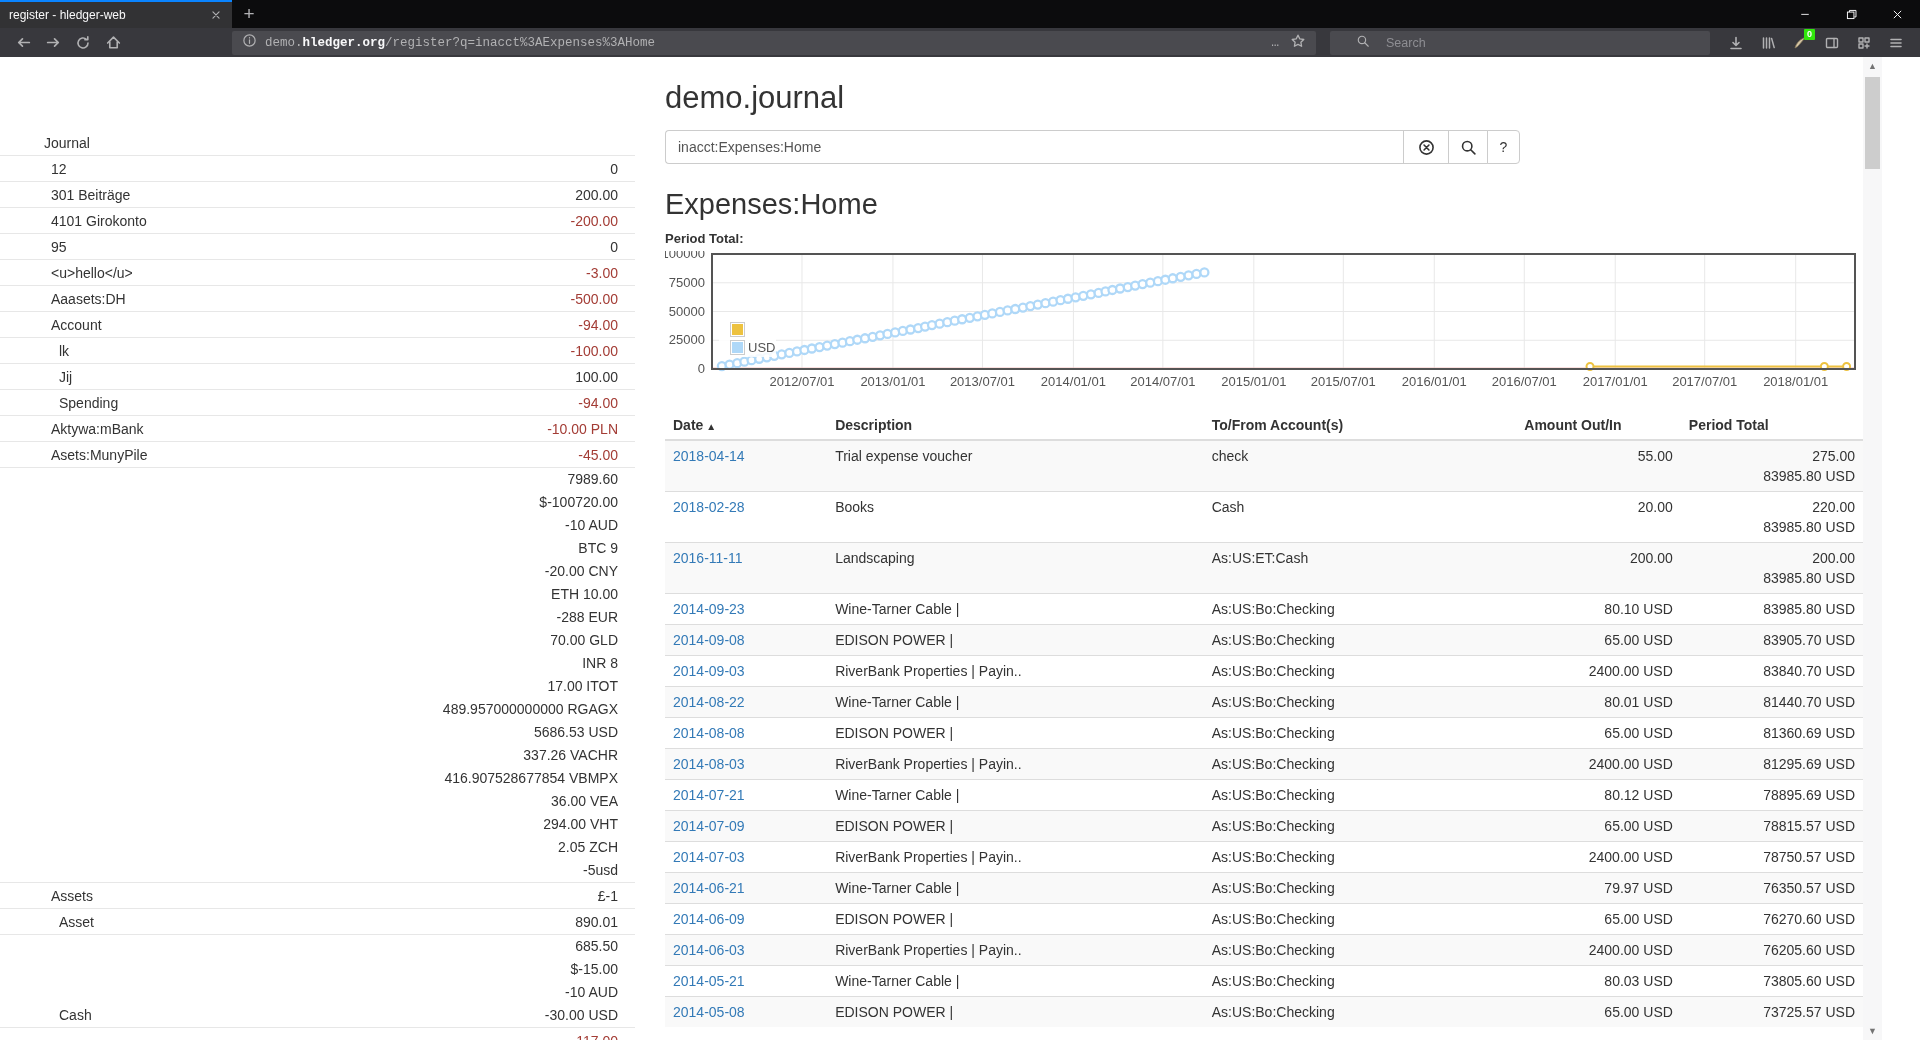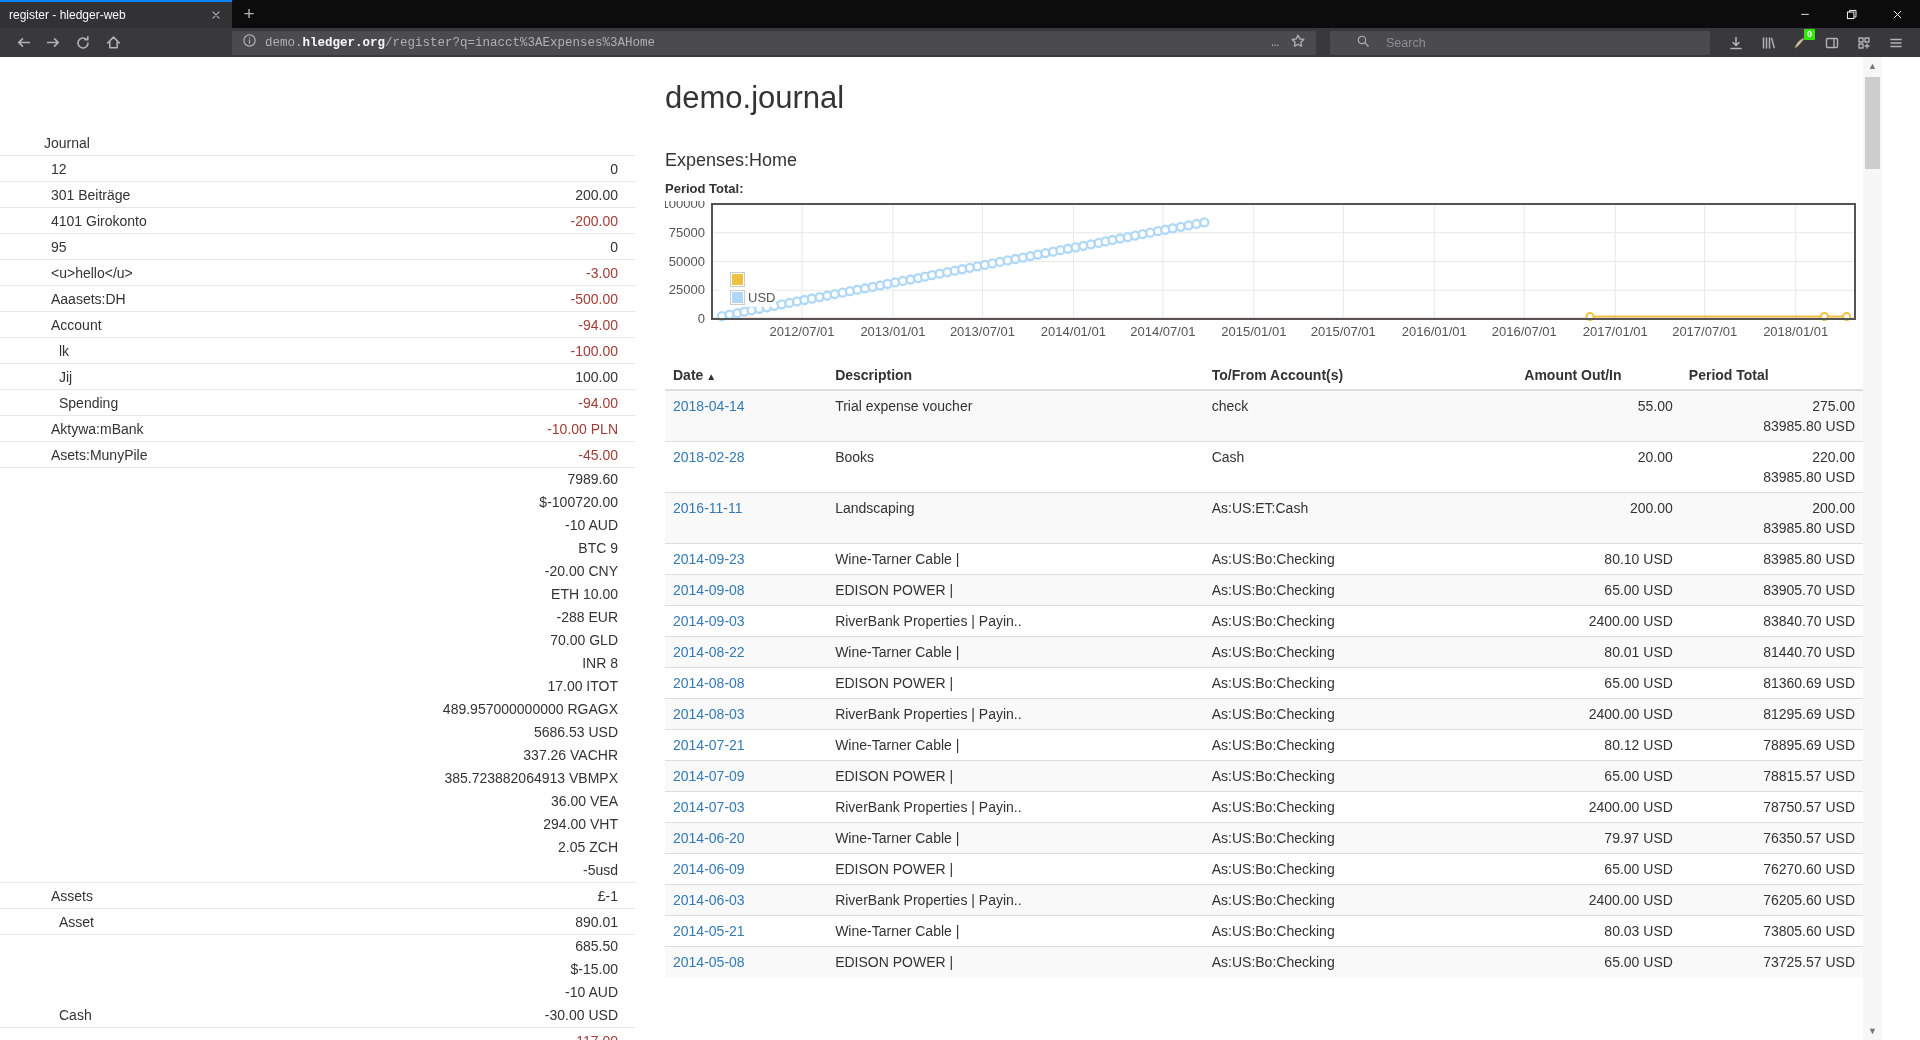--- a/index.html
+++ b/index.html
@@ -52,21 +52,21 @@
   .main { flex:1; padding:0 0 0 30px; max-width:1228px; }
   h1.page-title { font-size:31px; font-weight:500; color:#333; margin:23px 0 14px; }
   .qform { display:flex; width:855px; }
   .qinput { flex:1; height:34px; border:1px solid #ccc; border-right:none;
             border-radius:4px 0 0 4px; padding:6px 12px; font-size:14px; color:#555; outline:none; }
   .qbtn { height:34px; border:1px solid #ccc; background:#fff; margin-left:-1px;
           display:flex; align-items:center; justify-content:center; cursor:pointer;
           font-size:14px; color:#333; }
   .qbtn.b1 { width:46px; } .qbtn.b2 { width:40px; } .qbtn.b3 { width:33px; border-radius:0 4px 4px 0; }
   .pbtn-stroke { stroke:#333; fill:none; stroke-width:1.5; stroke-linecap:round; }
-  h2.acct-heading { font-size:18px; font-weight:500; color:#333; margin:34px 0 10px; }
+  h2.acct-heading { font-size:29px; font-weight:500; color:#333; margin:24px 0 10px; }
   .ptlabel { font-size:13px; font-weight:700; color:#333; margin-bottom:5px; }
 
   .chart { position:relative; width:1197px; height:140px; }
   .legend { position:absolute; left:54px; top:68px; background:rgba(255,255,255,.85); padding:1px; }
   .leg-row { display:flex; align-items:center; height:18px;margin-left:10px; }
   .swatch { width:15px; height:15px; border:1px solid #ccc; background:#fff; padding:1px; }
   .swatch i { display:block; width:11px; height:11px; }
   .leg-label { font-size:13px; color:#545454; margin-left:3px; }
 
   table.register { width:100%; border-collapse:collapse; margin-top:20px; font-size:14px; color:#333; }
@@ -289,21 +289,21 @@
           <div class="amt">BTC 9</div>
           <div class="amt">-20.00 CNY</div>
           <div class="amt">ETH 10.00</div>
           <div class="amt">-288 EUR</div>
           <div class="amt">70.00 GLD</div>
           <div class="amt">INR 8</div>
           <div class="amt">17.00 ITOT</div>
           <div class="amt">489.957000000000 RGAGX</div>
           <div class="amt">5686.53 USD</div>
           <div class="amt">337.26 VACHR</div>
-          <div class="amt">385.723882064913 VBMPX</div>
+          <div class="amt">416.907528677854 VBMPX</div>
           <div class="amt">36.00 VEA</div>
           <div class="amt">294.00 VHT</div>
           <div class="amt">2.05 ZCH</div>
           <div class="amt">-5usd</div>
         </span>
       </div>
       <div class="srow">
         <span class="sname d1">Assets</span>
         <span class="samts">
           <div class="amt">£-1</div>
@@ -328,20 +328,36 @@
         <span class="sname d1"></span>
         <span class="samts">
           <div class="amt neg">-117.00</div>
         </span>
       </div>
     </div>
 
   <div class="main">
     <h1 class="page-title">demo.journal</h1>
 
+    <div class="qform">
+      <input class="qinput" value="inacct:Expenses:Home" style="">
+      <div class="qbtn b1">
+        <svg width="17" height="17" viewBox="0 0 16 16" class="pbtn-stroke">
+            <circle cx="8" cy="8" r="6.2"></circle>
+            <path d="M5.7 5.7l4.6 4.6M10.3 5.7l-4.6 4.6"></path>
+          </svg>
+      </div>
+      <div class="qbtn b2">
+        <svg width="17" height="17" viewBox="0 0 16 16" class="pbtn-stroke">
+            <circle cx="6.8" cy="6.8" r="4.4"></circle>
+            <path d="M10.1 10.1 14 14"></path>
+          </svg>
+      </div>
+      <div class="qbtn b3">?</div>
+    </div>
 
     <h2 class="acct-heading">Expenses:Home</h2>
     <div class="ptlabel">Period Total:</div>
 
     <div class="chart">
       <svg id="chartsvg" width="1197" height="140">
           <line x1="47" y1="89.25" x2="1190" y2="89.25" stroke="#e8e8e8" stroke-width="1"></line>
           <line x1="47" y1="60.5" x2="1190" y2="60.5" stroke="#e8e8e8" stroke-width="1"></line>
           <line x1="47" y1="31.75" x2="1190" y2="31.75" stroke="#e8e8e8" stroke-width="1"></line>
           <line x1="136.9766435986159" y1="3" x2="136.9766435986159" y2="118" stroke="#e8e8e8" stroke-width="1"></line>
@@ -577,21 +593,21 @@
           <tr>
             <td class="datecell"><a href="#">2014-07-03</a></td>
             <td>RiverBank Properties | Payin..</td>
             <td>As:US:Bo:Checking</td>
             <td class="r">2400.00 USD</td>
             <td class="r">
               <div>78750.57 USD</div>
             </td>
           </tr>
           <tr class="odd">
-            <td class="datecell"><a href="#">2014-06-20</a></td>
+            <td class="datecell"><a href="#">2014-06-21</a></td>
             <td>Wine-Tarner Cable |</td>
             <td>As:US:Bo:Checking</td>
             <td class="r">79.97 USD</td>
             <td class="r">
               <div>76350.57 USD</div>
             </td>
           </tr>
           <tr>
             <td class="datecell"><a href="#">2014-06-09</a></td>
             <td>EDISON POWER |</td>

